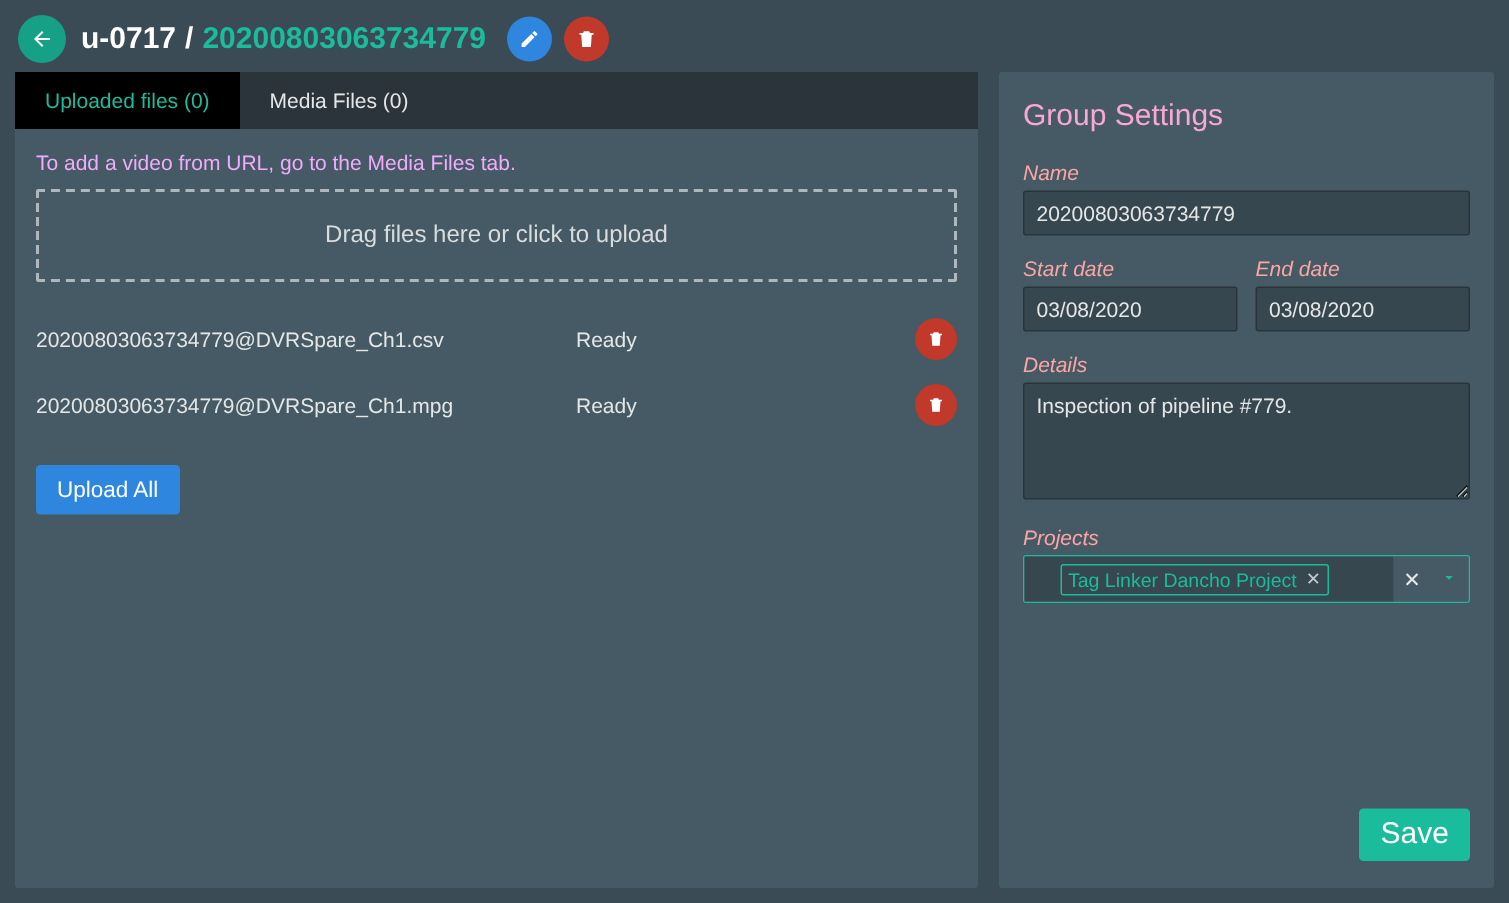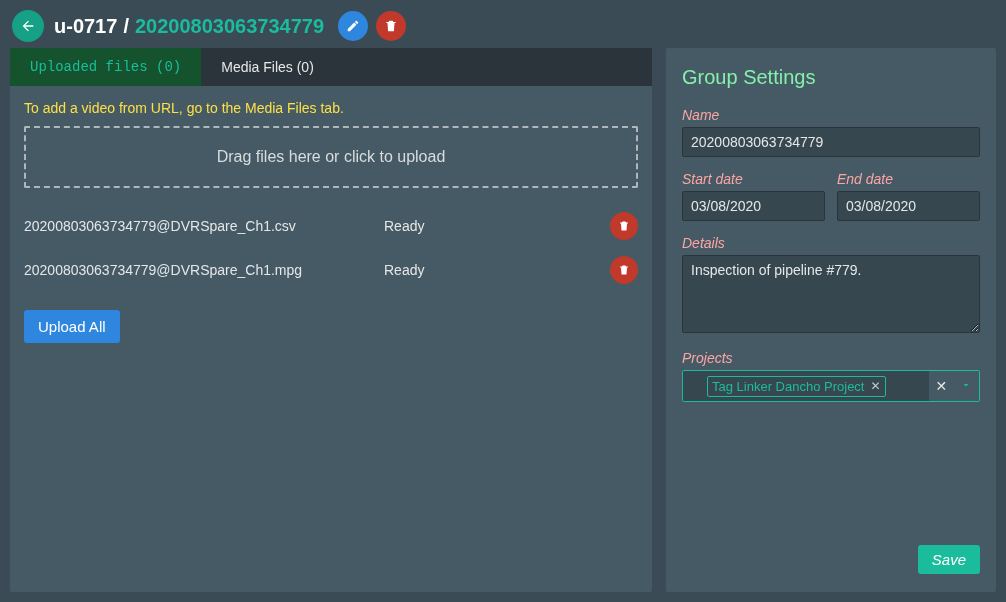--- a/index.html
+++ b/index.html
@@ -39,24 +39,24 @@
     width:330px; background:#455a64; border-radius:2px;
     padding:18px 16px; display:flex; flex-direction:column; height:100%;
   }
 
   
   .tabs { display:flex; background:#2b343b; height:38px; }
   .tab {
     padding:0 20px; display:flex; align-items:center; font-size:14px;
     cursor:pointer; color:#e5e7e7;
   }
-  .tab.active { background:#14532d; color:#1abc9c;font-family:Liberation Mono, monospace; }
+  .tab.active { background:#000000; color:#1abc9c; }
 
   .left-body { background:#455a64; flex:1; border-radius:0 0 2px 2px; padding:14px 14px; overflow:auto; }
-  .hint { color:#fde047; font-size:14px; margin-bottom:10px; }
+  .hint { color:#f0abfc; font-size:14px; margin-bottom:10px; }
 
   .dropzone {
     border:2px dashed #aeb7bb; border-radius:2px;
     height:62px; display:flex; align-items:center; justify-content:center;
     color:#d8dcdd; font-size:16px; cursor:pointer; margin-bottom:16px;
   }
 
   .file-row { display:flex; align-items:center; padding:8px 0; }
   .file-name { flex:0 0 360px; color:#e5e7e7; font-size:14px; }
   .file-status { flex:1; color:#e5e7e7; font-size:14px; }
@@ -65,21 +65,21 @@
     display:flex; align-items:center; justify-content:center; cursor:pointer;
   }
   .row-del svg { width:12px; height:12px; fill:#fff; }
 
   .upload-all {
     margin-top:18px; background:#2e86de; color:#fff; border:none;
     padding:8px 14px; font-size:15px; border-radius:3px; cursor:pointer;
   }
 
   
-  .panel-title { font-size:20px; font-weight:400; margin-bottom:18px; color:#86efac; }
+  .panel-title { font-size:20px; font-weight:400; margin-bottom:18px; color:#f9a8d4; }
   .field-label { font-size:14px; color:#fca5a5; margin-bottom:4px;font-style:italic; }
   .text-input, .area-input {
     width:100%; background:#37474f; border:1px solid #2b343b; color:#e5e7e7;
     padding:6px 8px; font-size:14px; font-family:inherit; border-radius:2px; outline:none;
   }
   .area-input { height:78px; resize:both; }
   .field { margin-bottom:14px; }
   .field-row { display:flex; gap:12px; margin-bottom:14px; }
   .field-row .field-col { flex:1; }
 
@@ -93,22 +93,22 @@
     border:1px solid #1abc9c; color:#1abc9c; font-size:13px;
     padding:2px 4px; border-radius:2px; display:flex; align-items:center; gap:6px;
   }
   .proj-tag-x { cursor:pointer; color:#bfcbce; font-size:12px; }
   .proj-clear { color:#e5e7e7; cursor:pointer; font-size:14px; }
   .proj-caret { cursor:pointer; }
   .proj-caret svg { width:12px; height:12px; fill:#1abc9c; }
 
   .save-row { display:flex; justify-content:flex-end; margin-top:auto; }
   .save-btn {
-    background:#1abc9c; color:#fff; border:none; font-size:15px;
-    padding:6px 14px; border-radius:3px; cursor:pointer;font-style:italic;
+    background:#1abc9c; color:#fff; border:none; font-size:20px;
+    padding:6px 14px; border-radius:3px; cursor:pointer;
   }
 </style>
 </head>
 <body>
 
 <div class="page-header">
   <div class="back-btn">
     <svg viewBox="0 0 24 24">
         <path d="M20 11H7.83l5.59-5.59L12 4l-8 8 8 8 1.41-1.41L7.83 13H20z"></path>
       </svg>

